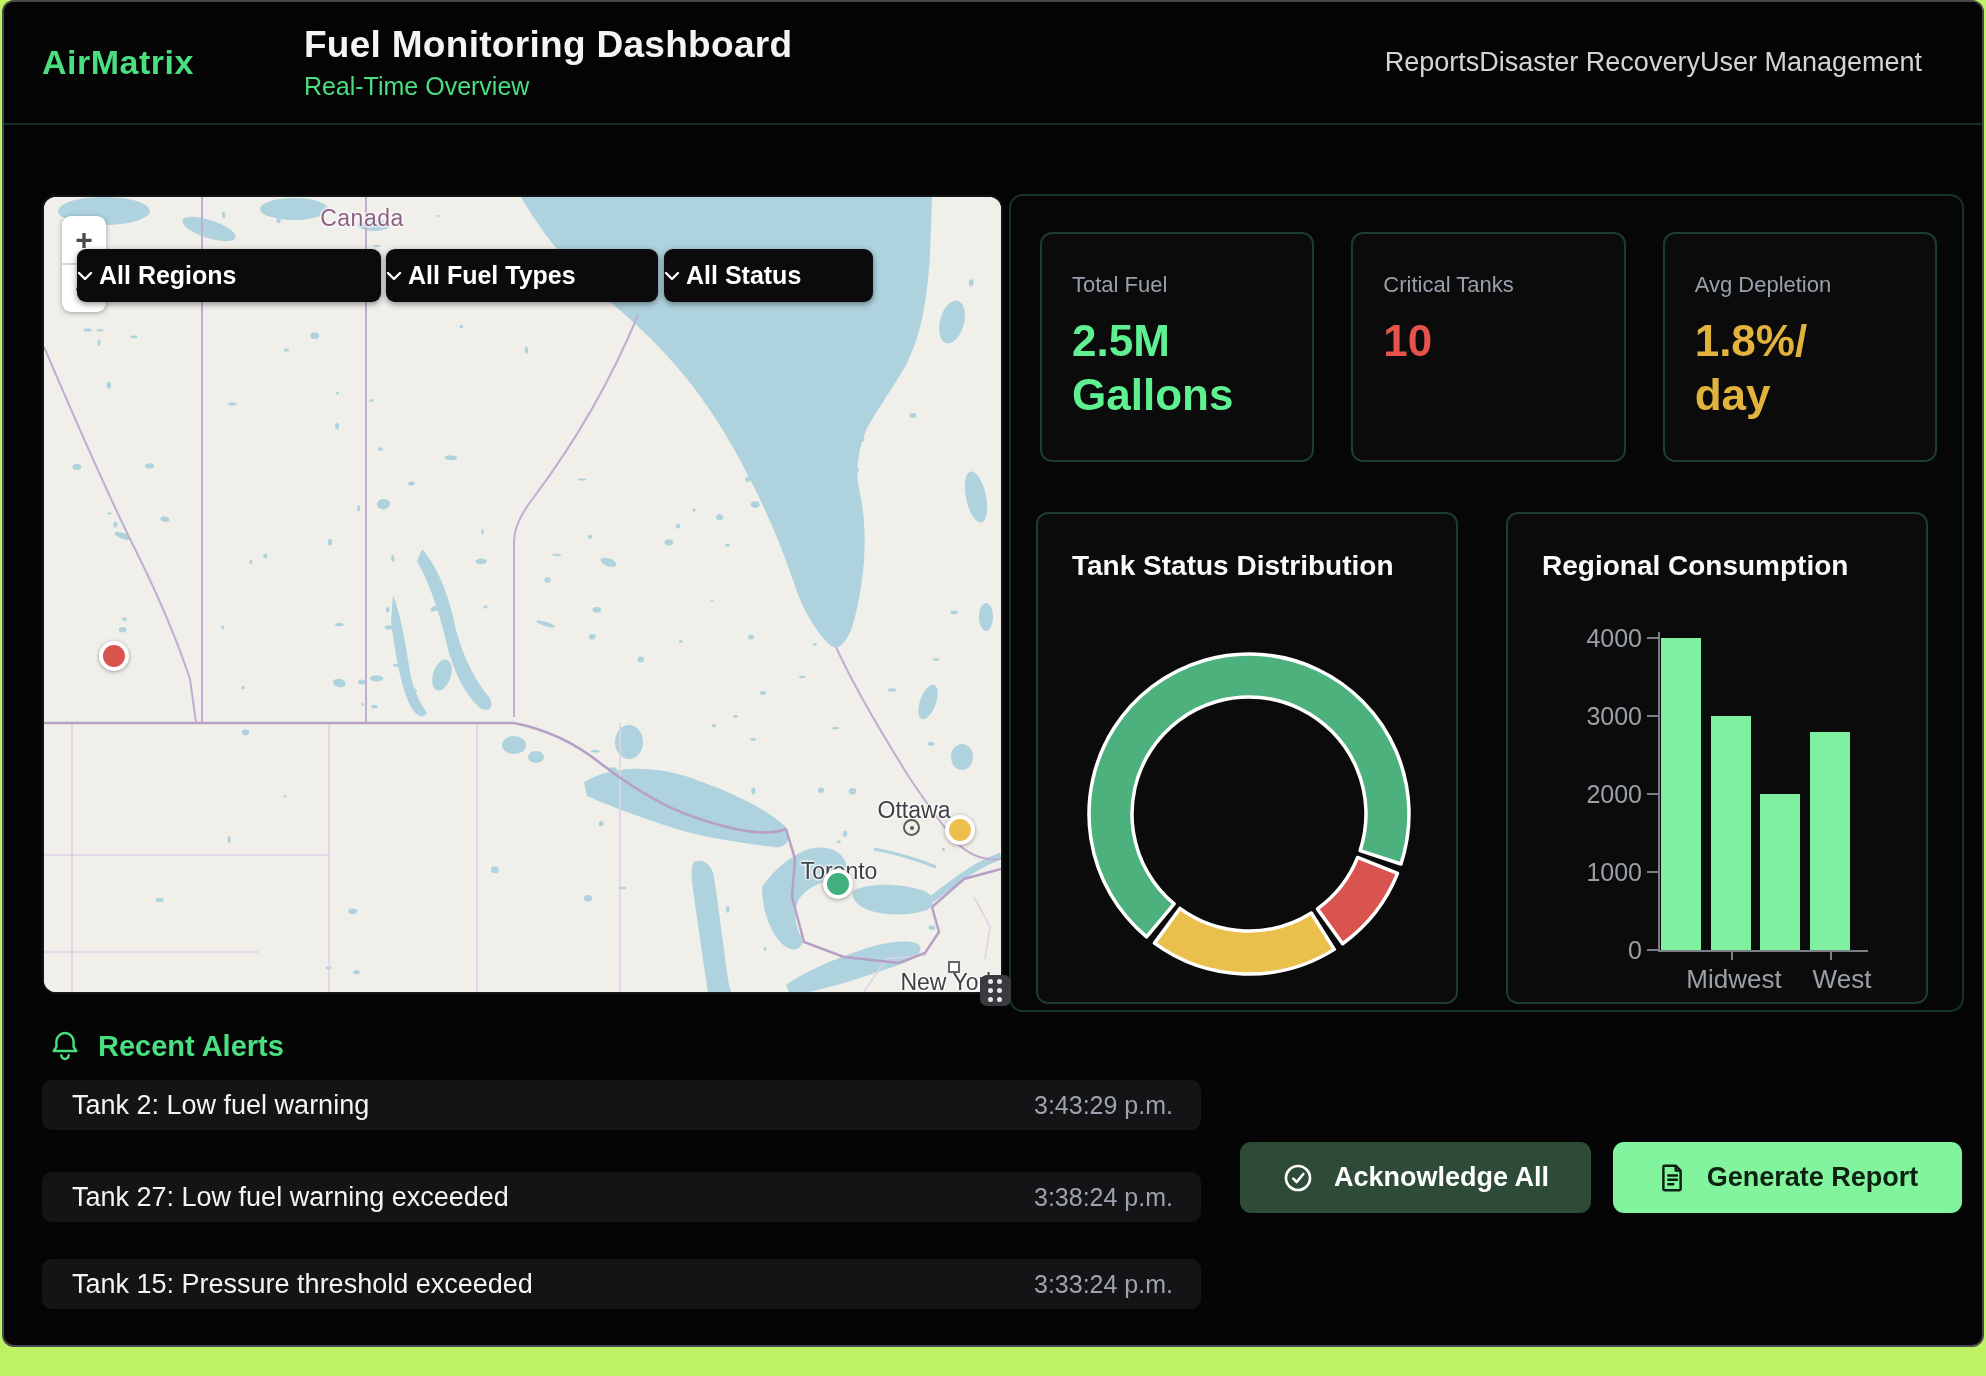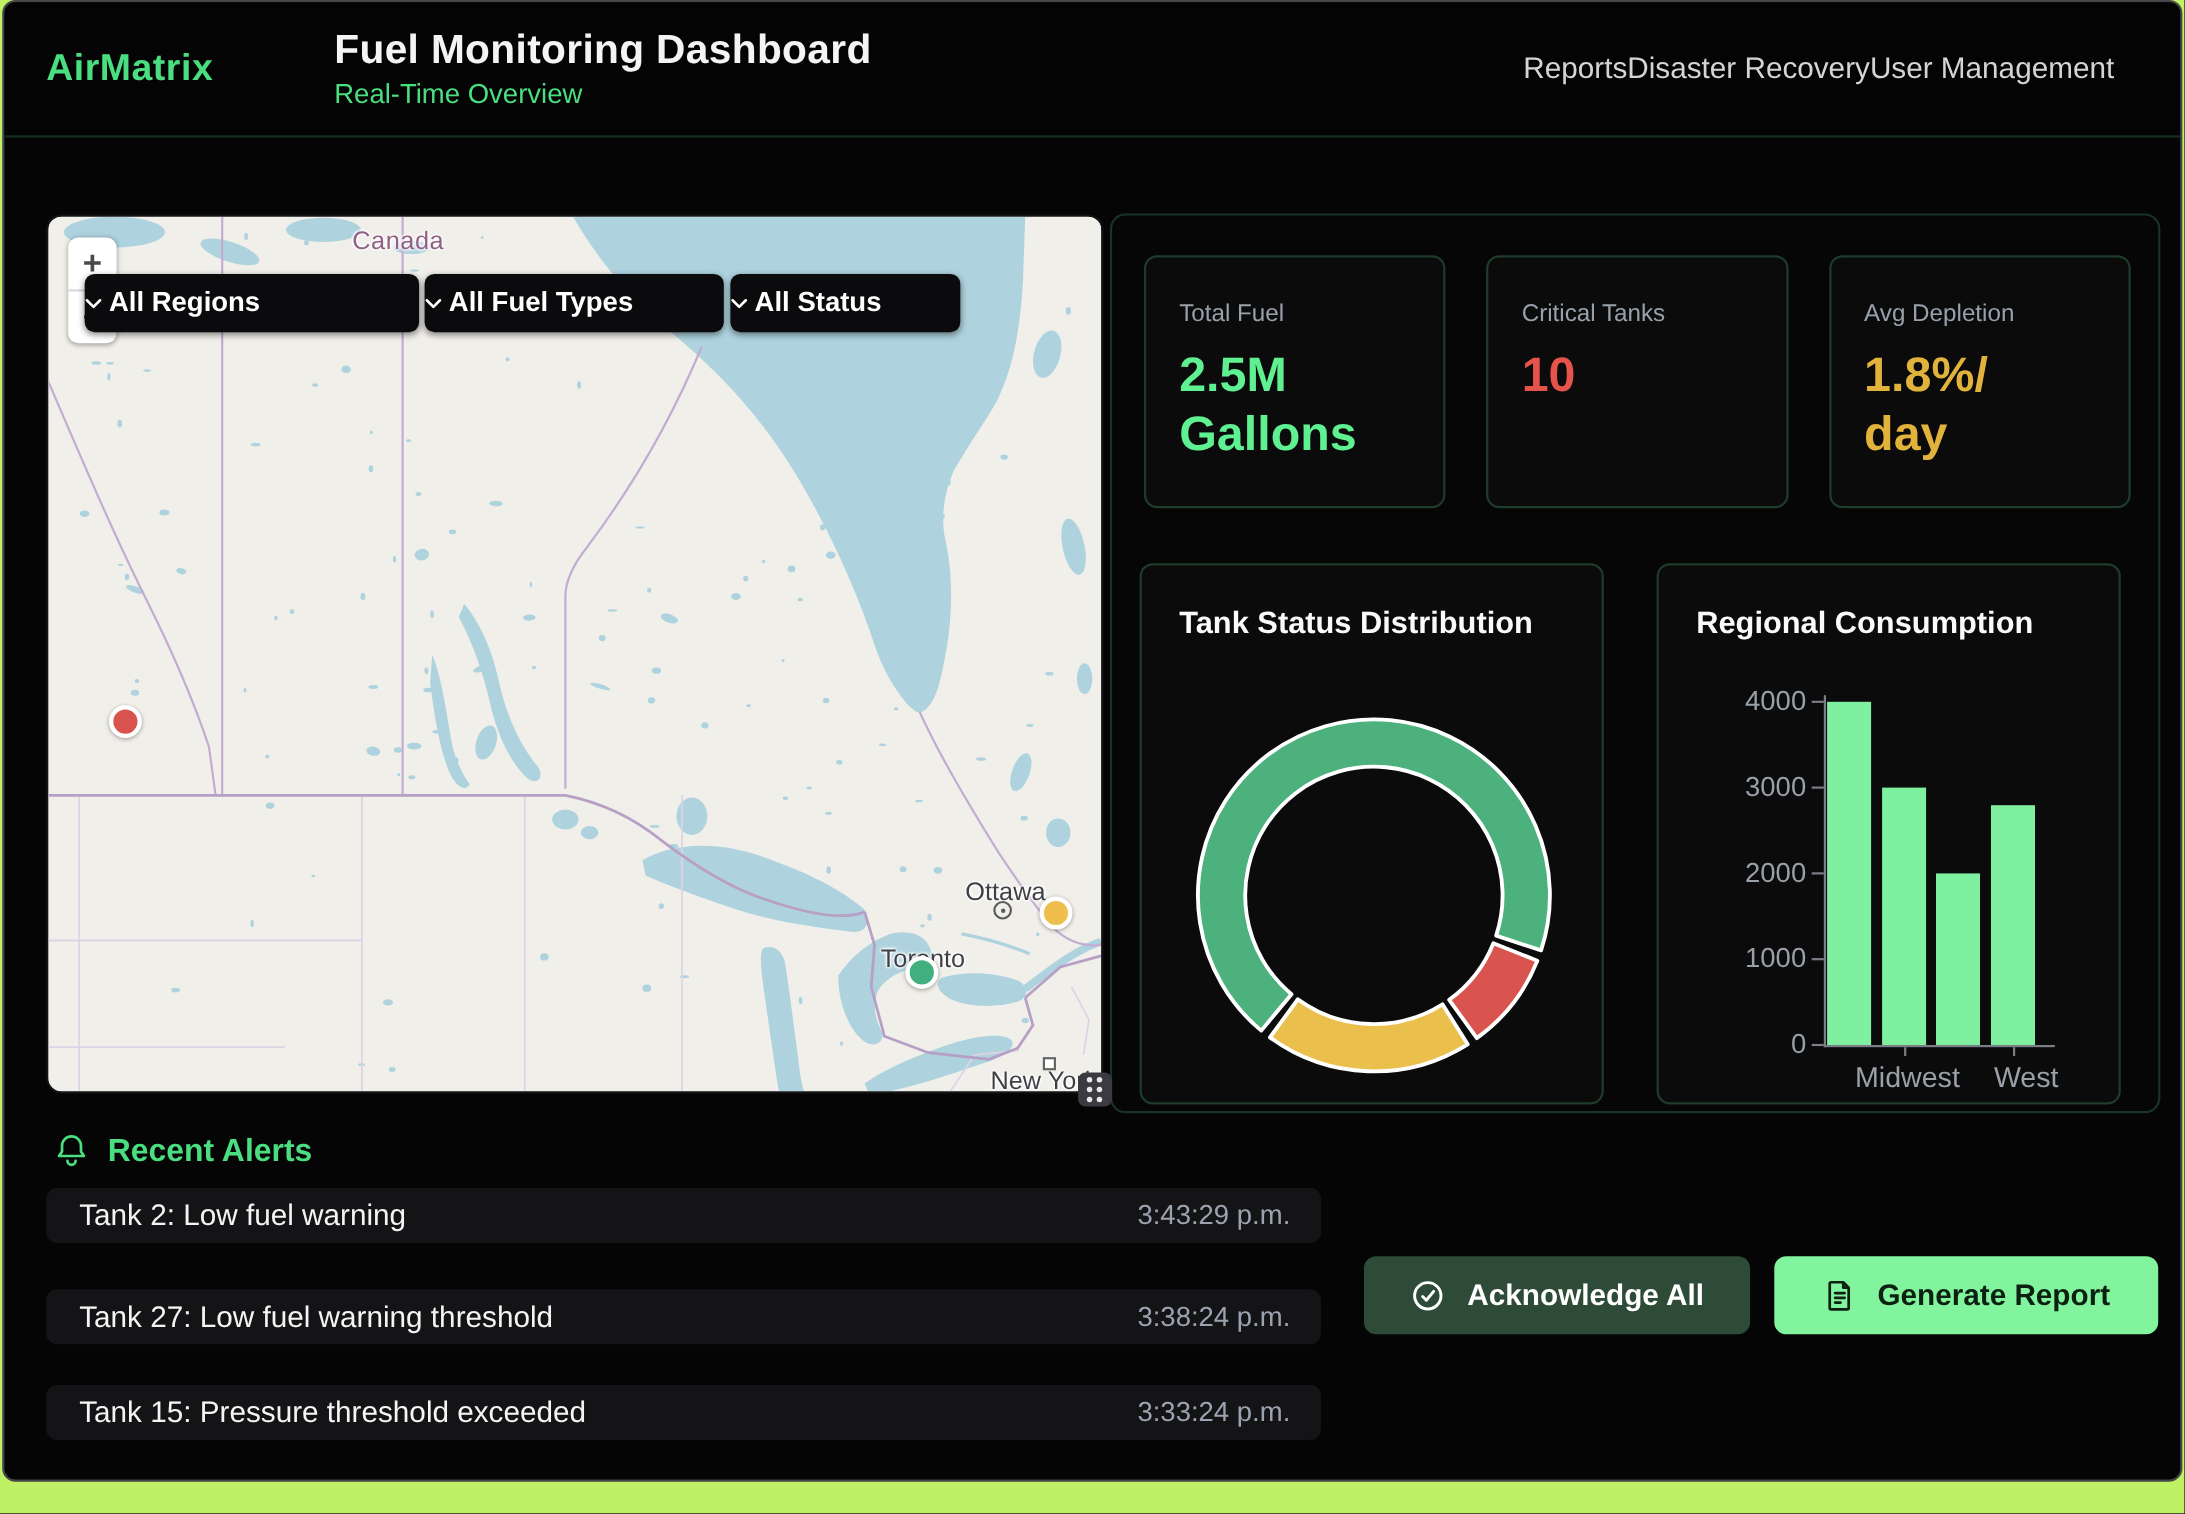--- a/index.html
+++ b/index.html
@@ -418,21 +418,21 @@
       <path d="M9 20.5a3 3 0 0 0 6 0" fill="none" stroke="#4ade80" stroke-width="2" stroke-linecap="round"></path>
     </svg>
     <span class="txt">Recent Alerts</span>
   </div>
   <div id="alert-list">
         <div class="alert-row" style="top: 1078px;">
           <span class="t">Tank 2: Low fuel warning</span>
           <span class="time">3:43:29 p.m.</span>
         </div>
         <div class="alert-row" style="top: 1170px;">
-          <span class="t">Tank 27: Low fuel warning threshold</span>
+          <span class="t">Tank 27: Low fuel warning exceeded</span>
           <span class="time">3:38:24 p.m.</span>
         </div>
         <div class="alert-row" style="top: 1257px;">
           <span class="t">Tank 15: Pressure threshold exceeded</span>
           <span class="time">3:33:24 p.m.</span>
         </div>
       </div>
 
   <button class="btn btn-ack">
     <svg width="32" height="32" viewBox="0 0 24 24">

